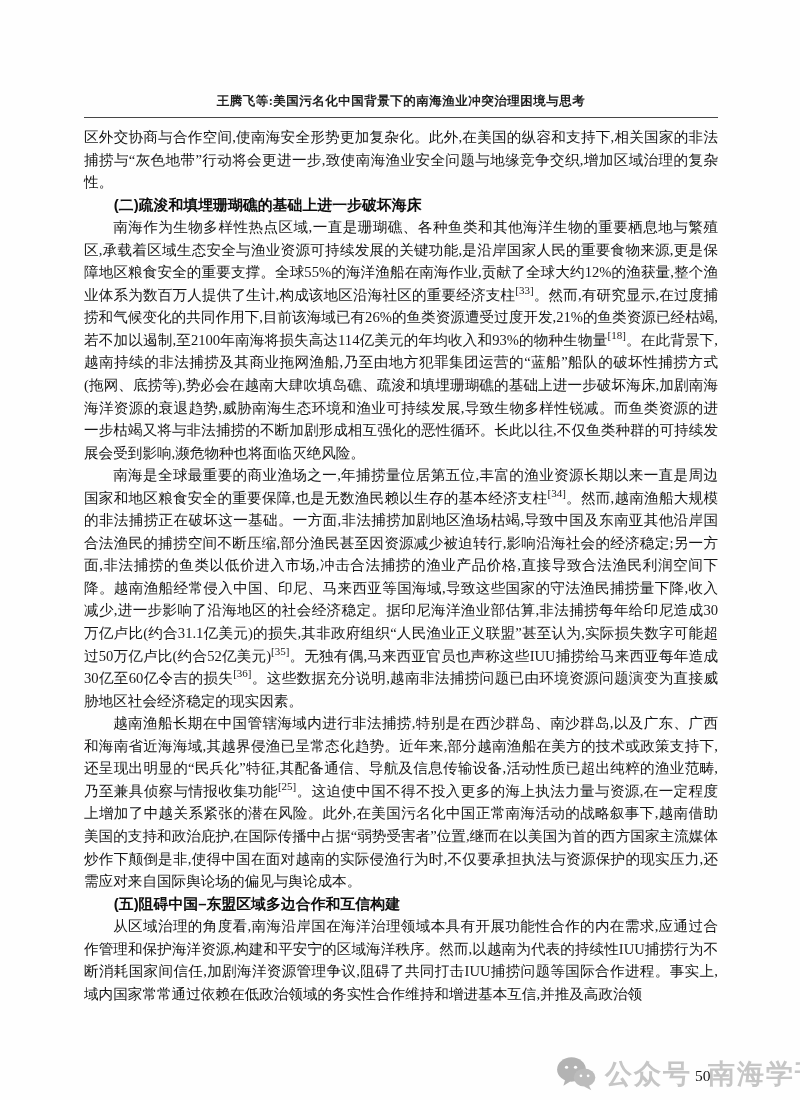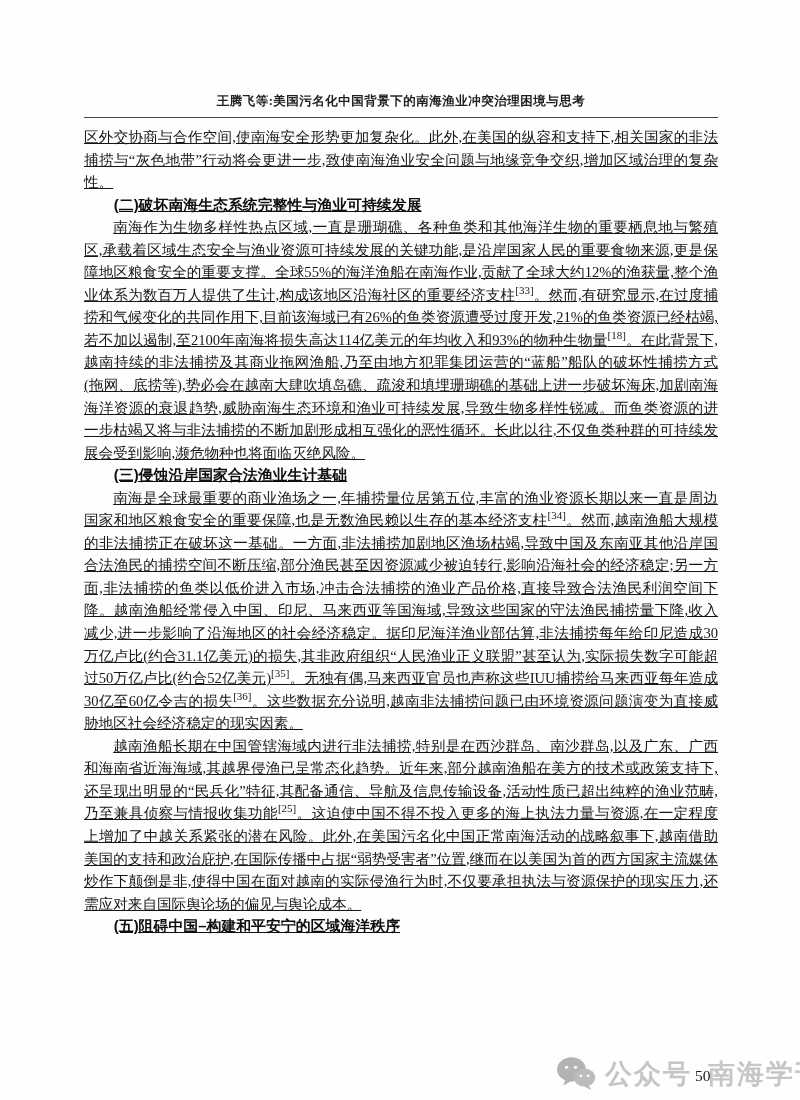--- a/index.html
+++ b/index.html
@@ -35,21 +35,21 @@
     top: 126px;
     left: 84px;
     width: 634px;
     z-index: 2;
     color: #161616;
     font-size: 14.6px;
     line-height: 22.55px;
     text-align: justify;
     text-justify: inter-ideograph;
   }
-  .article p { margin: 0; text-decoration: underline; }
+  .article p { margin: 0; }
   .para.indent { text-indent: 2em; }
   .heading {
     font-weight: 700;
     text-indent: 2em;
     font-size: 14.9px;
     color: #0e0e0e;
     font-family: "Liberation Sans", "DejaVu Sans", sans-serif;
   }
   sup.cite {
     font-size: 11px;
@@ -86,26 +86,26 @@
 <body>
 
 <div class="page">
 
   <div class="running-header">王腾飞等:美国污名化中国背景下的南海渔业冲突治理困境与思考</div>
 
   <div class="header-rule"></div>
 
   <div class="article">
       <p class="para">区外交协商与合作空间,使南海安全形势更加复杂化。此外,在美国的纵容和支持下,相关国家的非法捕捞与“灰色地带”行动将会更进一步,致使南海渔业安全问题与地缘竞争交织,增加区域治理的复杂性。</p>
-      <p class="heading">(二)破坏南海生态系统完整性与渔业可持续发展</p>
+      <p class="heading">(二)疏浚和填埋珊瑚礁的基础上进一步破坏海床</p>
       <p class="para indent">南海作为生物多样性热点区域,一直是珊瑚礁、各种鱼类和其他海洋生物的重要栖息地与繁殖区,承载着区域生态安全与渔业资源可持续发展的关键功能,是沿岸国家人民的重要食物来源,更是保障地区粮食安全的重要支撑。全球55%的海洋渔船在南海作业,贡献了全球大约12%的渔获量,整个渔业体系为数百万人提供了生计,构成该地区沿海社区的重要经济支柱<sup class="cite">[33]</sup>。然而,有研究显示,在过度捕捞和气候变化的共同作用下,目前该海域已有26%的鱼类资源遭受过度开发,21%的鱼类资源已经枯竭,若不加以遏制,至2100年南海将损失高达114亿美元的年均收入和93%的物种生物量<sup class="cite">[18]</sup>。在此背景下,越南持续的非法捕捞及其商业拖网渔船,乃至由地方犯罪集团运营的“蓝船”船队的破坏性捕捞方式(拖网、底捞等),势必会在越南大肆吹填岛礁、疏浚和填埋珊瑚礁的基础上进一步破坏海床,加剧南海海洋资源的衰退趋势,威胁南海生态环境和渔业可持续发展,导致生物多样性锐减。而鱼类资源的进一步枯竭又将与非法捕捞的不断加剧形成相互强化的恶性循环。长此以往,不仅鱼类种群的可持续发展会受到影响,濒危物种也将面临灭绝风险。</p>
-      <p class="heading">(三)侵蚀沿岸国家合法渔业生计基础</p>
       <p class="para indent">南海是全球最重要的商业渔场之一,年捕捞量位居第五位,丰富的渔业资源长期以来一直是周边国家和地区粮食安全的重要保障,也是无数渔民赖以生存的基本经济支柱<sup class="cite">[34]</sup>。然而,越南渔船大规模的非法捕捞正在破坏这一基础。一方面,非法捕捞加剧地区渔场枯竭,导致中国及东南亚其他沿岸国合法渔民的捕捞空间不断压缩,部分渔民甚至因资源减少被迫转行,影响沿海社会的经济稳定;另一方面,非法捕捞的鱼类以低价进入市场,冲击合法捕捞的渔业产品价格,直接导致合法渔民利润空间下降。越南渔船经常侵入中国、印尼、马来西亚等国海域,导致这些国家的守法渔民捕捞量下降,收入减少,进一步影响了沿海地区的社会经济稳定。据印尼海洋渔业部估算,非法捕捞每年给印尼造成30万亿卢比(约合31.1亿美元)的损失,其非政府组织“人民渔业正义联盟”甚至认为,实际损失数字可能超过50万亿卢比(约合52亿美元)<sup class="cite">[35]</sup>。无独有偶,马来西亚官员也声称这些IUU捕捞给马来西亚每年造成30亿至60亿令吉的损失<sup class="cite">[36]</sup>。这些数据充分说明,越南非法捕捞问题已由环境资源问题演变为直接威胁地区社会经济稳定的现实因素。</p>
       <p class="para indent">越南渔船长期在中国管辖海域内进行非法捕捞,特别是在西沙群岛、南沙群岛,以及广东、广西和海南省近海海域,其越界侵渔已呈常态化趋势。近年来,部分越南渔船在美方的技术或政策支持下,还呈现出明显的“民兵化”特征,其配备通信、导航及信息传输设备,活动性质已超出纯粹的渔业范畴,乃至兼具侦察与情报收集功能<sup class="cite">[25]</sup>。这迫使中国不得不投入更多的海上执法力量与资源,在一定程度上增加了中越关系紧张的潜在风险。此外,在美国污名化中国正常南海活动的战略叙事下,越南借助美国的支持和政治庇护,在国际传播中占据“弱势受害者”位置,继而在以美国为首的西方国家主流媒体炒作下颠倒是非,使得中国在面对越南的实际侵渔行为时,不仅要承担执法与资源保护的现实压力,还需应对来自国际舆论场的偏见与舆论成本。</p>
-      <p class="heading">(五)阻碍中国–构建和平安宁的区域海洋秩序</p>
+      <p class="heading">(五)阻碍中国–东盟区域多边合作和互信构建</p>
+      <p class="para indent">从区域治理的角度看,南海沿岸国在海洋治理领域本具有开展功能性合作的内在需求,应通过合作管理和保护海洋资源,构建和平安宁的区域海洋秩序。然而,以越南为代表的持续性IUU捕捞行为不断消耗国家间信任,加剧海洋资源管理争议,阻碍了共同打击IUU捕捞问题等国际合作进程。事实上,域内国家常常通过依赖在低政治领域的务实性合作维持和增进基本互信,并推及高政治领</p>
     </div>
 
   <div class="watermark">
     <svg class="wm-icon" viewBox="0 0 44 40" xmlns="http://www.w3.org/2000/svg" aria-hidden="true">
       <ellipse cx="17" cy="15" rx="16" ry="13.5" fill="#b3b3b3"></ellipse>
       <path d="M10 26 L8 33 L16 28 Z" fill="#b3b3b3"></path>
       <ellipse cx="31.5" cy="24" rx="12" ry="10" fill="#bcbcbc"></ellipse>
       <path d="M36 32 L39 38 L31 34 Z" fill="#bcbcbc"></path>
       <circle cx="11.5" cy="12.5" r="1.8" fill="#fefefe"></circle>
       <circle cx="21.5" cy="12.5" r="1.8" fill="#fefefe"></circle>

